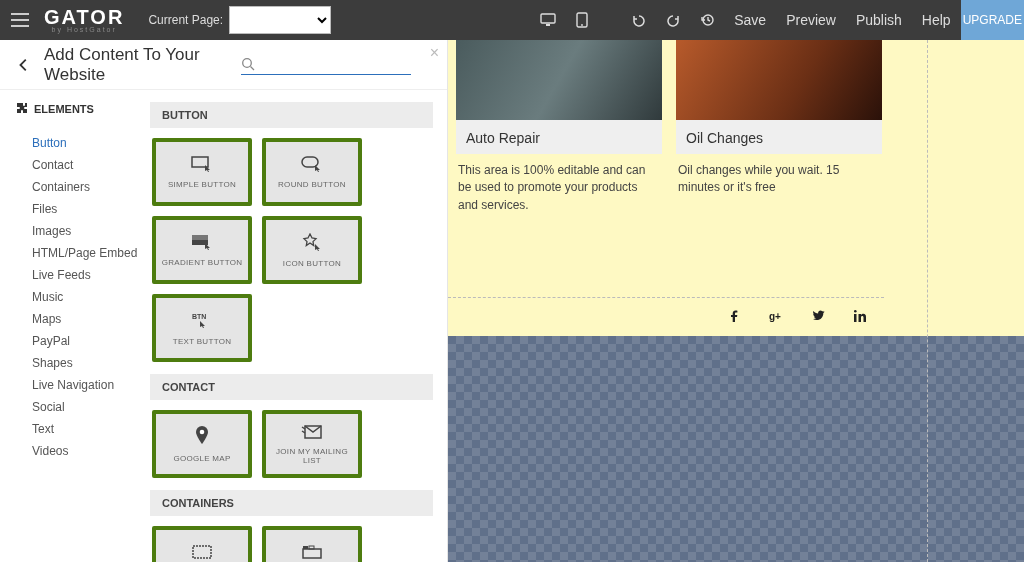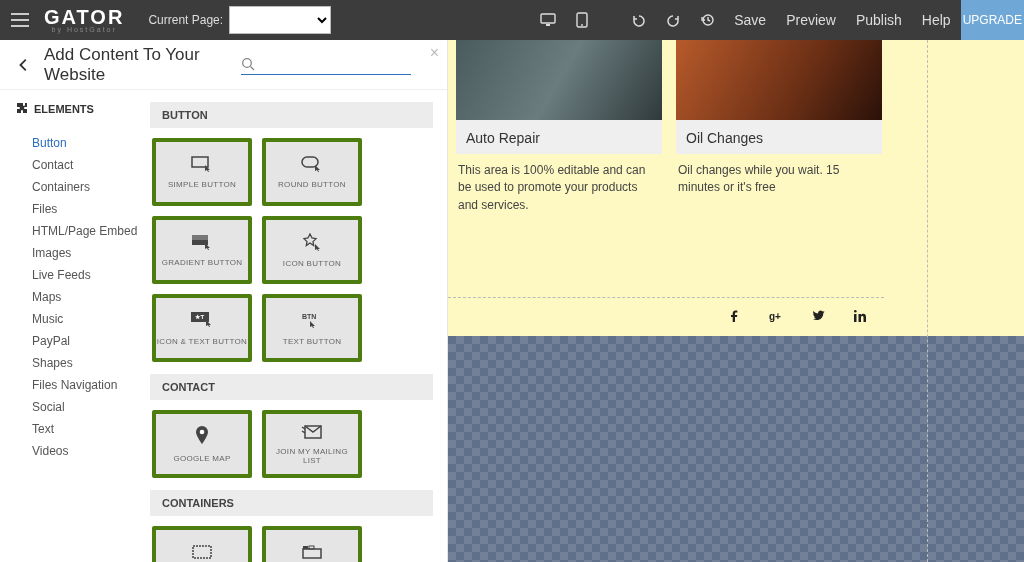--- a/index.html
+++ b/index.html
@@ -172,28 +172,28 @@
           <svg width="14" height="14" viewBox="0 0 14 14">
               <path d="M5 1h4v2a1 1 0 0 0 2 0V1h2v4h-2a1 1 0 0 0 0 2h2v4h-4v-2a1 1 0 0 0-2 0v2H3V7h2a1 1 0 0 0 0-2H3V1z" fill="#333"></path>
             </svg>
           <span>ELEMENTS</span>
         </div>
         <ul>
           <li class="active">Button</li>
           <li>Contact</li>
           <li>Containers</li>
           <li>Files</li>
+          <li>Images</li>
           <li>HTML/Page Embed</li>
-          <li>Images</li>
           <li>Live Feeds</li>
+          <li>Music</li>
           <li>Maps</li>
-          <li>Music</li>
           <li>PayPal</li>
           <li>Shapes</li>
-          <li>Files Navigation</li>
+          <li>Live Navigation</li>
           <li>Social</li>
           <li>Text</li>
           <li>Videos</li>
         </ul>
       </div>
 
       <div class="grid-area">
 
         <div class="section-hdr">BUTTON</div>
         <div class="tile-row">
@@ -218,28 +218,20 @@
                 <path d="M14 9l5 5-2 0 1 2-1 0-1-2-2 1z" fill="#444"></path>
               </svg>
             <span class="tlabel">GRADIENT BUTTON</span>
           </div>
           <div class="tile">
             <svg width="22" height="18" viewBox="0 0 22 18">
                 <path d="M9 1l2 4 4 .6-3 3 .7 4L9 10 5.3 12.6 6 8.6 3 5.6 7 5z" fill="none" stroke="#444" stroke-width="1.3"></path>
                 <path d="M14 11l5 5-2 0 1 2-1 0-1-2-2 1z" fill="#444"></path>
               </svg>
             <span class="tlabel">ICON BUTTON</span>
-          </div>
-          <div class="tile">
-            <svg width="24" height="18" viewBox="0 0 24 18">
-                <rect x="1" y="1" width="18" height="10" fill="#444"></rect>
-                <text x="5" y="8" font-size="6" fill="#fff" font-weight="700">★T</text>
-                <path d="M16 9l5 5-2 0 1 2-1 0-1-2-2 1z" fill="#444"></path>
-              </svg>
-            <span class="tlabel">ICON &amp; TEXT BUTTON</span>
           </div>
           <div class="tile">
             <svg width="24" height="18" viewBox="0 0 24 18">
                 <text x="2" y="8" font-size="7" fill="#444" font-weight="700">BTN</text>
                 <path d="M10 10l5 5-2 0 1 2-1 0-1-2-2 1z" fill="#444"></path>
               </svg>
             <span class="tlabel">TEXT BUTTON</span>
           </div>
         </div>
 

